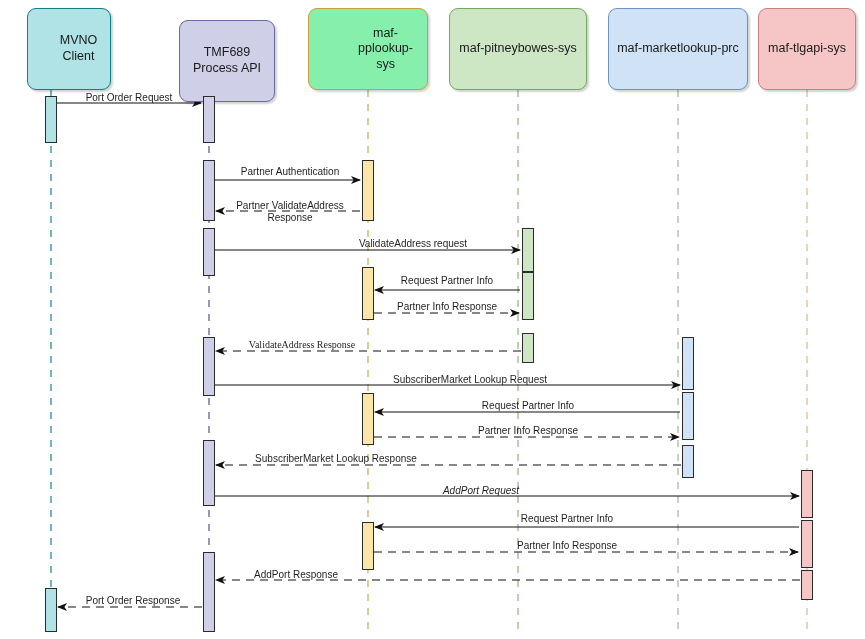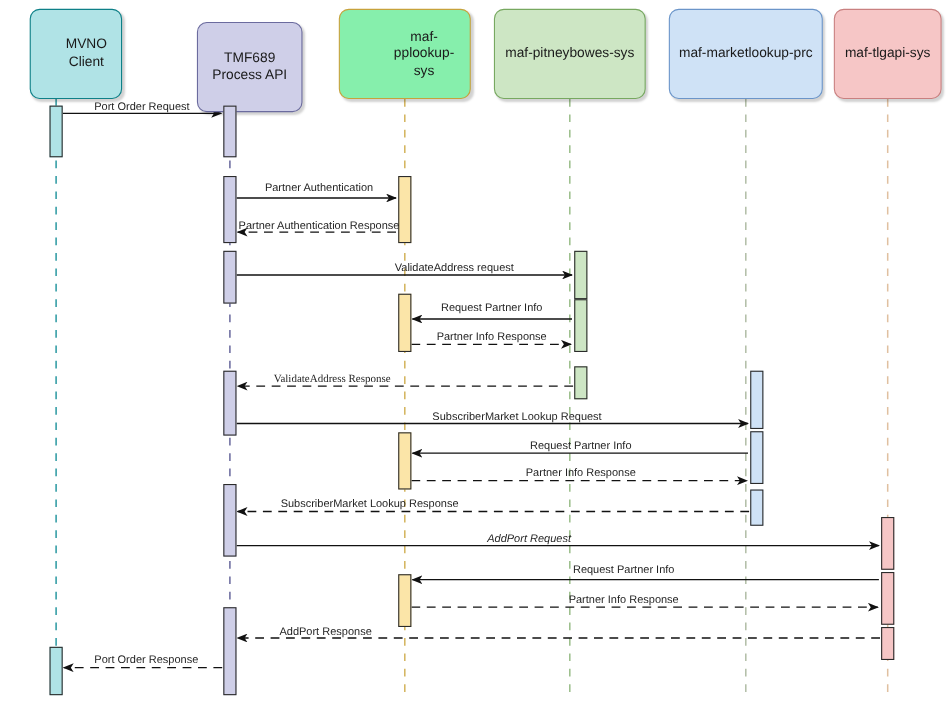--- a/index.html
+++ b/index.html
@@ -137,21 +137,21 @@
       <div class="activation" style="left: 682px; top: 337px; width: 12px; height: 53px; background: rgb(207, 226, 246);"></div>
       <div class="activation" style="left: 682px; top: 392px; width: 12px; height: 48px; background: rgb(207, 226, 246);"></div>
       <div class="activation" style="left: 682px; top: 445px; width: 12px; height: 33px; background: rgb(207, 226, 246);"></div>
       <div class="activation" style="left: 801px; top: 470px; width: 12px; height: 48px; background: rgb(246, 198, 198);"></div>
       <div class="activation" style="left: 801px; top: 520px; width: 12px; height: 48px; background: rgb(246, 198, 198);"></div>
       <div class="activation" style="left: 801px; top: 570px; width: 12px; height: 30px; background: rgb(246, 198, 198);"></div>
     </div>
   <div id="labels-layer">
       <div class="msg-label" style="left: 129px; top: 92px;">Port Order Request</div>
       <div class="msg-label" style="left: 290px; top: 166px;">Partner Authentication</div>
-      <div class="msg-label wrap" style="left: 290px; top: 200px; width: 150px;">Partner Authentication Response</div>
+      <div class="msg-label wrap" style="left: 290px; top: 200px; width: 150px;">Partner ValidateAddress Response</div>
       <div class="msg-label" style="left: 413px; top: 238px;">ValidateAddress request</div>
       <div class="msg-label" style="left: 447px; top: 275px;">Request Partner Info</div>
       <div class="msg-label" style="left: 447px; top: 301px;">Partner Info Response</div>
       <div class="msg-label" style="left: 302px; top: 339px; font-family: Liberation Serif, serif;">ValidateAddress Response</div>
       <div class="msg-label" style="left: 470px; top: 374px;">SubscriberMarket Lookup Request</div>
       <div class="msg-label" style="left: 528px; top: 400px;">Request Partner Info</div>
       <div class="msg-label" style="left: 528px; top: 425px;">Partner Info Response</div>
       <div class="msg-label" style="left: 336px; top: 453px;">SubscriberMarket Lookup Response</div>
       <div class="msg-label" style="left: 481px; top: 485px; font-style: italic;">AddPort Request</div>
       <div class="msg-label" style="left: 567px; top: 513px;">Request Partner Info</div>

